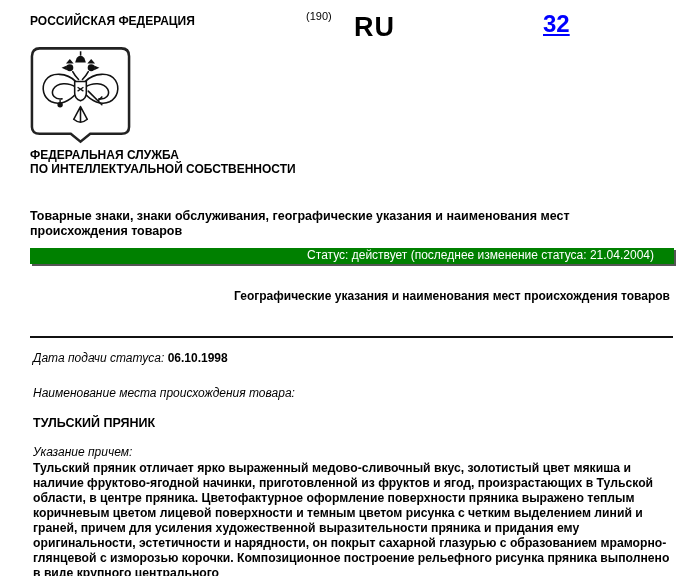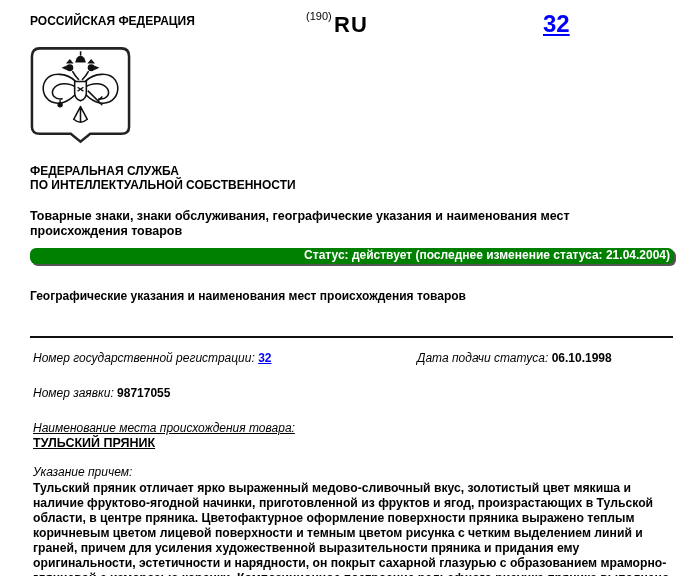--- a/index.html
+++ b/index.html
@@ -5,41 +5,41 @@
   html,body{margin:0;padding:0;}
   body{
     width:700px;height:576px;overflow:hidden;position:relative;
     background:#ffffff;color:#000;
     font-family:"Liberation Sans", sans-serif;
   }
   .header{position:relative;height:186px;}
   .header-left{position:absolute;left:30px;top:0;width:292px;text-align:left;}
   .country{padding-top:14px;font-weight:bold;font-size:12px;line-height:14px;}
   .emblem{display:inline-block;margin-top:18px;line-height:0;}
-  .agency{margin-top:16px;font-weight:bold;font-size:12px;line-height:14px;}
+  .agency{margin-top:0;font-weight:bold;font-size:12px;line-height:14px;}
   .inid{position:absolute;left:306px;top:10px;font-size:11px;}
-  .ru-code{position:absolute;left:334px;top:12px;font-size:22px;font-weight:bold;letter-spacing:1px;}
+  .ru-code{position:absolute;left:354px;top:12px;font-size:27px;font-weight:bold;letter-spacing:1px;}
   .reg-link-top{position:absolute;left:543px;top:10px;font-size:24px;font-weight:bold;
     color:#0000ff;text-decoration:underline;cursor:pointer;}
   .register-title{margin:23px 30px 0;font-weight:bold;
     font-size:12.5px;line-height:15px;}
   .status-bar{margin:9px 26px 0 30px;background:#008000;color:#ffffff;
-    font-weight:bold;font-size:12px;line-height:13px;text-align:right;
-    padding:1px 4px 2px;box-shadow:2px 2px 0 #555;border-radius:6px;}
-  .subtitle{margin:25px 30px 0;text-align:left;font-weight:bold;font-size:12px;line-height:15px;}
+    font-weight:normal;font-size:12px;line-height:13px;text-align:right;
+    padding:1px 20px 2px;box-shadow:2px 2px 0 #555;}
+  .subtitle{margin:25px 30px 0;text-align:right;font-weight:bold;font-size:12px;line-height:15px;}
   .divider{margin:32px 27px 0 30px;border:none;border-top:2px solid #111;height:0;}
   .details{display:flex;margin:13px 30px 0 33px;font-size:12px;line-height:15px;}
   .details .col-left{width:384px;flex:0 0 384px;}
   .details .col-right{flex:1;}
   .detail-item{margin-bottom:20px;}
   .lbl{font-style:italic;}
   .val{font-weight:bold;}
   a.val-link{color:#0000ff;font-weight:bold;text-decoration:underline;cursor:pointer;}
-  .appellation{margin:0 30px 0 33px;font-size:12px;line-height:14px;text-decoration:underline;}
-  .appellation .val{display:block;margin-top:1px;font-size:12.5px;}
+  .appellation{margin:0 30px 0 33px;font-size:12px;line-height:14px;}
+  .appellation .val{display:block;margin-top:16px;font-size:12.5px;}
   .indication{margin:15px 30px 0 33px;font-size:12px;line-height:15px;}
   .indication .lbl{display:block;}
   .indication p{margin:1px 0 0;font-weight:bold;font-size:12.2px;line-height:15px;text-align:left;}
 </style>
 </head>
 <body>
 
 <div class="page">
 
   <div class="header">
@@ -88,30 +88,20 @@
 
   <div class="status-bar">
     <span>Статус: действует (последнее изменение статуса: 21.04.2004)</span>
   </div>
 
   <div class="subtitle">Географические указания и наименования мест происхождения товаров</div>
 
   <hr class="divider">
 
   <div class="details">
-    <div class="col-left">
-      <div class="detail-item">
-        <span class="lbl">Номер государственной регистрации:</span>
-        <a href="#" class="val-link">32</a>
-      </div>
-      <div class="detail-item">
-        <span class="lbl">Номер заявки:</span>
-        <span class="val">98717055</span>
-      </div>
-    </div>
     <div class="col-right">
       <div class="detail-item">
         <span class="lbl">Дата подачи статуса:</span>
         <span class="val">06.10.1998</span>
       </div>
     </div>
   </div>
 
   <div class="appellation">
     <span class="lbl">Наименование места происхождения товара:</span>

